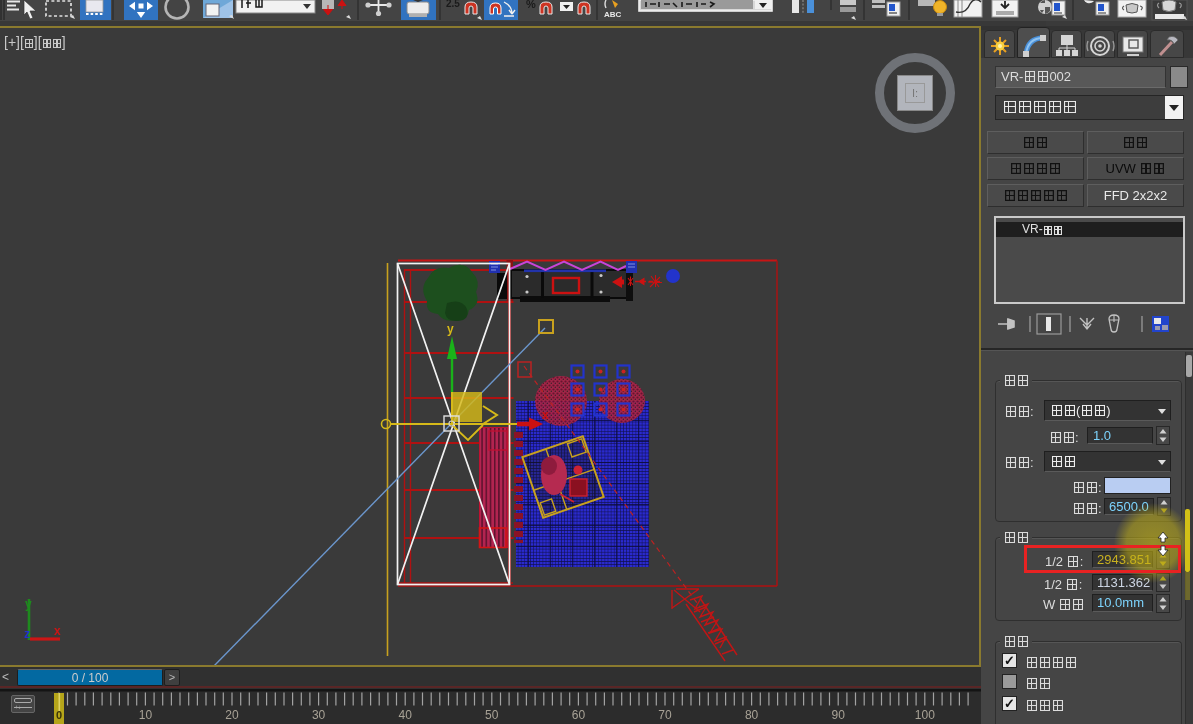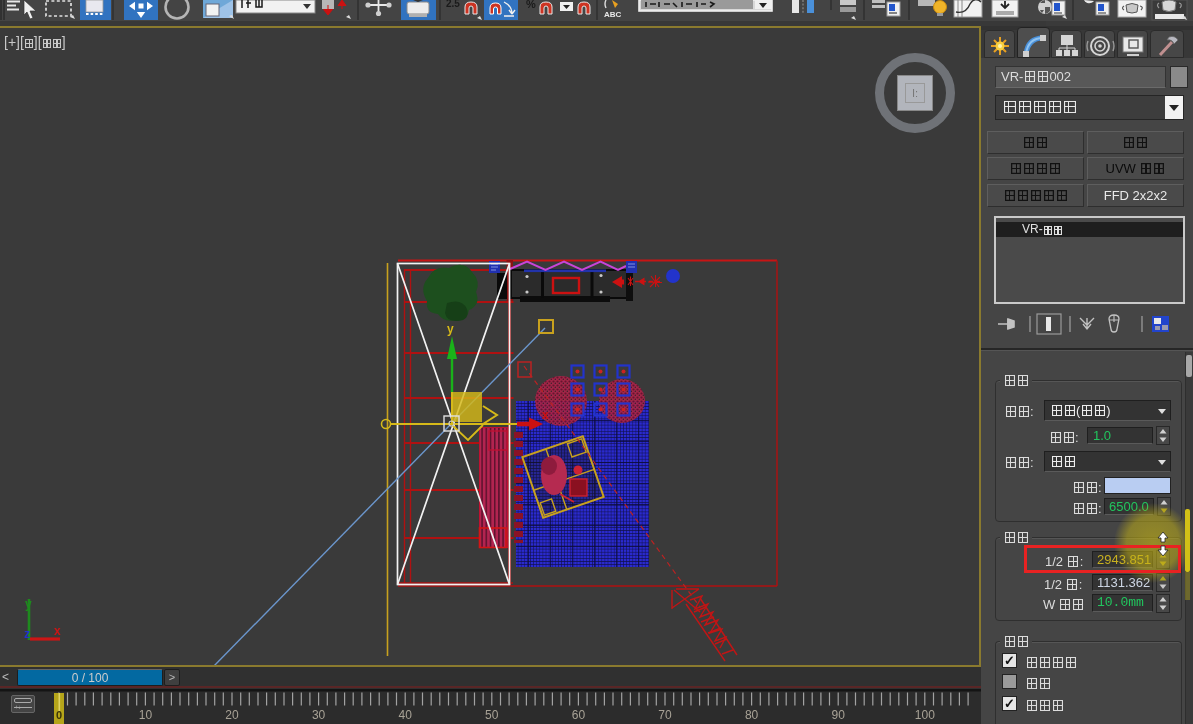--- a/index.html
+++ b/index.html
@@ -475,21 +475,21 @@
 
 <div class="abs" style="left:1185px;top:352px;width:8px;height:372px;background:#3a3a3a;border-left:1px solid #2e2e2e;"></div>
 <div class="abs" style="left:1186px;top:355px;width:6px;height:22px;background:#a8a8a8;border-radius:2px;"></div>
 
 <style>
 .dna{position:absolute;right:4px;top:8px;width:0;height:0;border-left:4.5px solid transparent;border-right:4.5px solid transparent;border-top:5px solid #e0e0e0;}
 .grp{position:absolute;border:1px solid #2f2f2f;border-radius:4px;box-shadow:inset 0 1px 0 #565656;}
 .glabel{position:absolute;color:#dcdcdc;font-size:13px;background:#454545;padding:0 3px;}
 .flabel{position:absolute;color:#dcdcdc;font-size:13px;}
 .combo{position:absolute;background:#333;border:1px solid #1f1f1f;border-bottom-color:#5a5a5a;color:#ececec;font-size:13px;}
-.field{position:absolute;background:#333;border:1px solid #1f1f1f;border-bottom-color:#5a5a5a;color:#22c55e;font-size:13px;}
+.field{position:absolute;background:#333;border:1px solid #1f1f1f;border-bottom-color:#5a5a5a;color:#7dd3fc;font-size:13px;}
 .spin{position:absolute;width:14px;background:#484848;border:1px solid #282828;}
 </style>
 
 <div class="grp" style="left:995px;top:380px;width:187px;height:142px;"></div>
 <div class="glabel" style="left:1000px;top:373px;"><span class="c"></span><span class="c"></span></div>
 <div class="flabel" style="left:1004px;top:404px;"><span class="c"></span><span class="c"></span>:</div>
 <div class="combo" style="left:1044px;top:400px;width:127px;height:21px;line-height:19px;padding-left:5px;"><span class="c"></span><span class="c"></span>(<span class="c"></span><span class="c"></span>)<span class="dna"></span></div>
 <div class="flabel" style="left:1049px;top:430px;"><span class="c"></span><span class="c"></span>:</div>
 <div class="field" style="left:1087px;top:427px;width:66px;height:17px;line-height:15px;padding-left:5px;">1.0</div>
 <div class="spin" style="left:1156px;top:426px;height:19px;"></div>
@@ -517,21 +517,21 @@
     <path d="M7 3 L10.5 7.5 H3.5Z M7 16 L3.5 11.5 H10.5Z" fill="#b0a020"></path>
   </svg>
 <div class="flabel" style="left:1044px;top:577px;">1/2 <span class="c"></span>:</div>
 <div class="field" style="left:1092px;top:574px;width:61px;height:17px;line-height:15px;padding-left:4px;color:#ccd4e2;">1131.362</div>
 <div class="spin" style="left:1156px;top:573px;height:19px;"></div>
 <svg class="abs" style="left:1156px;top:573px" width="14" height="19">
     <path d="M7 3 L10.5 7.5 H3.5Z" fill="#a8a020"></path>
     <path d="M7 16 L3.5 11.5 H10.5Z" fill="#c8c8c8"></path>
   </svg>
 <div class="flabel" style="left:1043px;top:597px;">W <span class="c"></span><span class="c"></span></div>
-<div class="field" style="left:1092px;top:594px;width:61px;height:18px;line-height:16px;padding-left:4px;font-family:Liberation Mono, monospace;">10.0mm</div>
+<div class="field" style="left:1092px;top:594px;width:61px;height:18px;line-height:16px;padding-left:4px;">10.0mm</div>
 <div class="spin" style="left:1156px;top:594px;height:19px;"></div>
 <svg class="abs" style="left:1156px;top:594px" width="14" height="19">
     <path d="M7 3 L10.5 7.5 H3.5Z M7 16 L3.5 11.5 H10.5Z" fill="#d0d0d0"></path>
   </svg>
 
 <div class="abs" style="left:1114px;top:503px;width:78px;height:80px;border-radius:50%;background:radial-gradient(ellipse at center, rgba(200,182,20,.62) 0%, rgba(200,182,20,.5) 48%, rgba(200,182,20,0) 71%);"></div>
 <div class="abs" style="left:1185px;top:509px;width:5px;height:63px;background:#d2c017;border-radius:2px;"></div>
 <div class="abs" style="left:1185px;top:572px;width:5px;height:28px;background:rgba(210,192,23,.35);"></div>
 
 <div class="abs" style="left:1024px;top:545px;width:157px;height:28px;border:3px solid #e82222;"></div>

